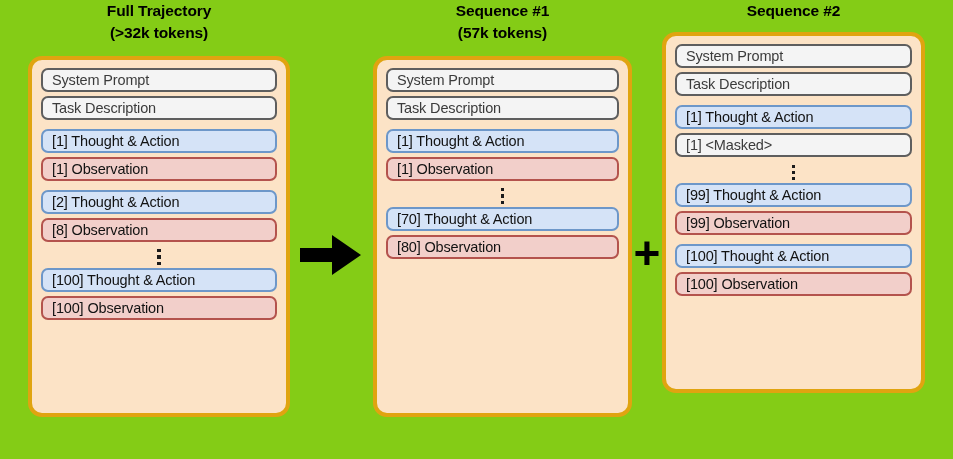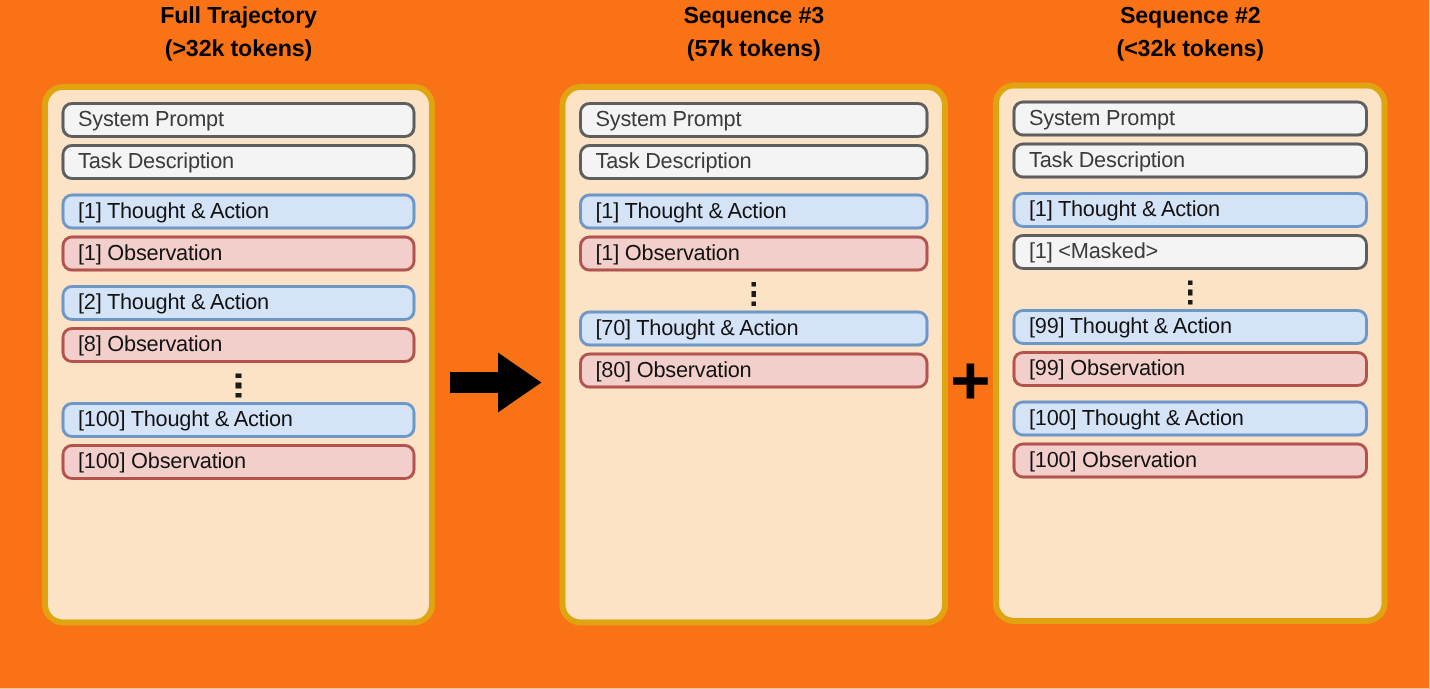--- a/index.html
+++ b/index.html
@@ -8,21 +8,21 @@
     height: 459px;
     background: #ffffff;
     font-family: "Liberation Sans", sans-serif;
     overflow: hidden;
   }
 
   #canvas {
     position: relative;
     width: 953px;
     height: 459px;
-    background: #f97316;
+    background: #84cc16;
   }
 
   
   .column {
     position: absolute;
     top: 0;
     display: flex;
     flex-direction: column;
     align-items: center;
   }
@@ -153,21 +153,21 @@
   </div>
 
   <div class="connector" style="left:292px; top:230px; width:78px; height:50px;">
     <svg class="arrow-glyph" width="62" height="44" viewBox="0 0 62 44" aria-hidden="true">
       <path d="M0 15 L32 15 L32 2 L61 22 L32 42 L32 29 L0 29 Z" fill="#000000"></path>
     </svg>
   </div>
 
   <div class="column" id="col-1" style="left:373px; width:259px;">
     <div class="col-title" style="margin-bottom:11px;">
-      <span>Sequence #3</span>
+      <span>Sequence #1</span>
       <span class="line2">(57k tokens)</span>
     </div>
     <div class="panel" style="height:361px;">
         <div class="row gray">
           <span>System Prompt</span>
         </div>
         <div class="gap-sm"></div>
         <div class="row gray">
           <span>Task Description</span>
         </div>
@@ -196,21 +196,20 @@
       </div>
   </div>
 
   <div class="connector" style="left:632px; top:228px; width:30px; height:50px;">
     <span class="plus-glyph">+</span>
   </div>
 
   <div class="column" id="col-2" style="left:662px; width:263px;">
     <div class="col-title" style="margin-bottom:10px;">
       <span>Sequence #2</span>
-      <span class="line2">(&lt;32k tokens)</span>
     </div>
     <div class="panel" style="height:361px;">
         <div class="row gray">
           <span>System Prompt</span>
         </div>
         <div class="gap-sm"></div>
         <div class="row gray">
           <span>Task Description</span>
         </div>
         <div class="gap-md"></div>

